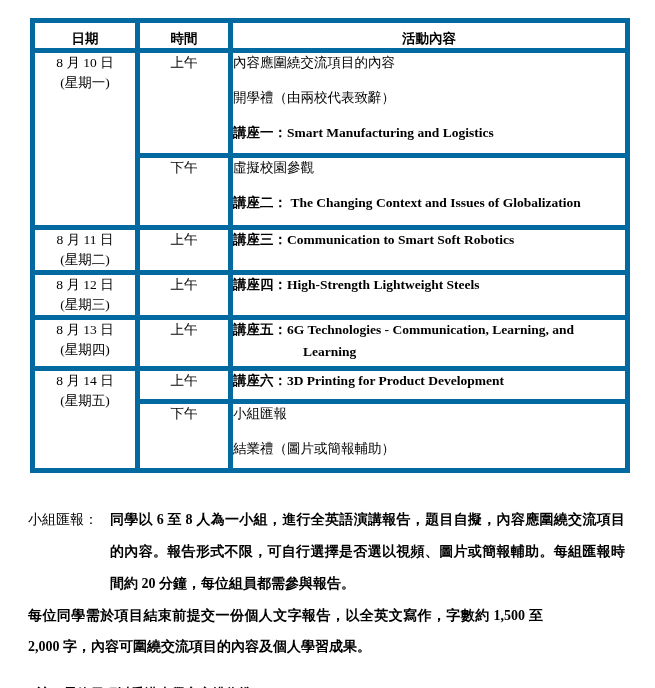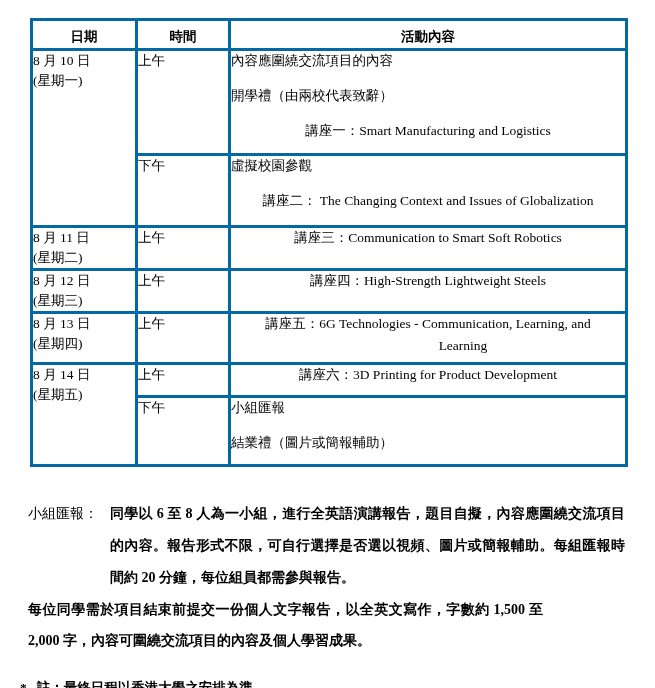--- a/index.html
+++ b/index.html
@@ -18,43 +18,43 @@
   }
   
   table.sched {
     border-collapse: collapse;
     table-layout: fixed;
     margin: 18px 0 0 30px;
     width: 595px;
     font-size: 13.5px;
   }
   table.sched th, table.sched td {
-    border: 3px solid #0369a1;
+    border: 5px solid #0369a1;
     vertical-align: top;
     padding: 0;
   }
   table.sched th {
     font-weight: bold;
     text-align: center;
     padding-top: 7px;
     line-height: 18px;
   }
   td.datecell, td.timecell {
-    text-align: left;
+    text-align: center;
     padding-top: 4px;
     line-height: 20px;
   }
   td.actcell {
     padding: 6px 8px 2px 8px;
     line-height: 20px;
   }
   .al { margin-top: 15px; }
   .al.first { margin-top: 0; }
   .al.cont { margin-top: 2px; padding-left: 70px; }
-  .b { font-weight: normal; text-align: center; }
+  .b { font-weight: bold; }
   
   .note {
     display: flex;
     margin-left: 28px;
     width: 597px;
     font-size: 14px;
   }
   .note .note-label {
     flex: none;
     width: 82px;

